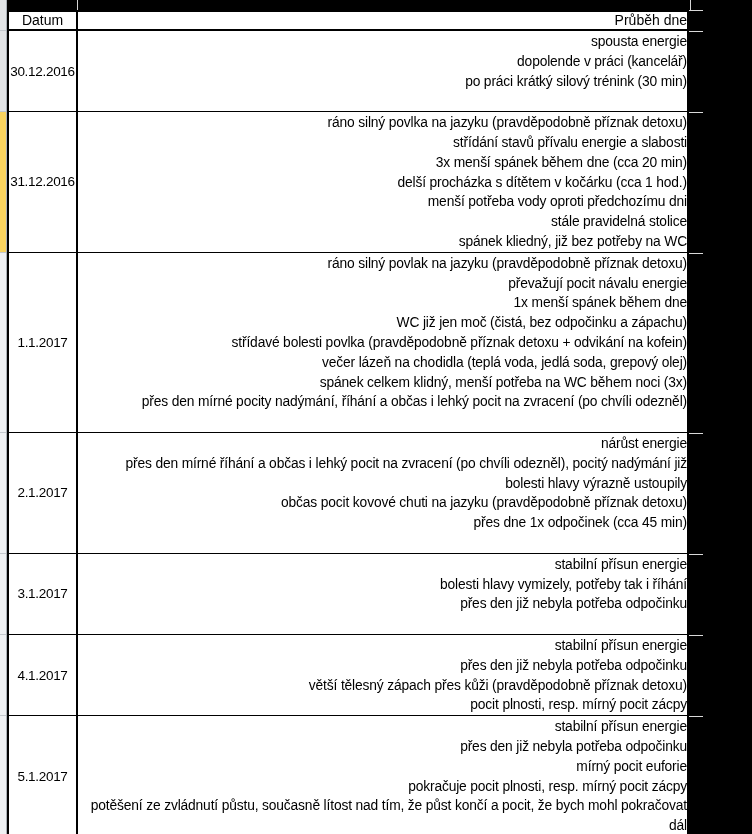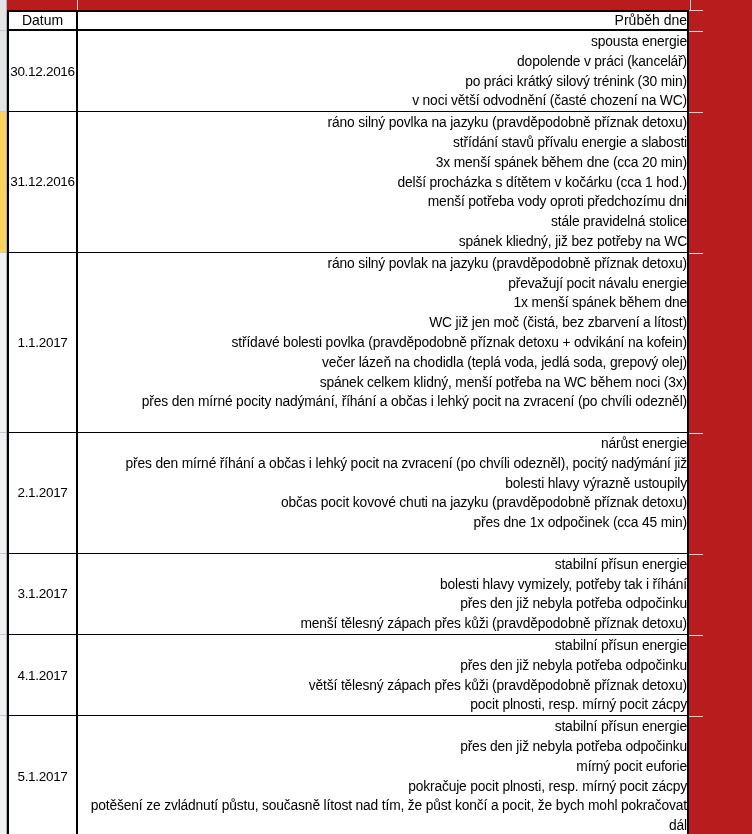--- a/index.html
+++ b/index.html
@@ -1,17 +1,17 @@
 <!DOCTYPE html>
 <html lang="cs"><head>
 <meta charset="utf-8">
 <style>
   html,body{margin:0;padding:0;background:#fff;}
   .canvas{
-    position:relative;width:752px;height:834px;overflow:hidden;background:#b91c1c;
+    position:relative;width:752px;height:834px;overflow:hidden;background:#000000;
     font-family:"Liberation Sans","DejaVu Sans",sans-serif;color:#000;
   }
   
   .strip{position:absolute;left:0;top:0;width:7px;height:834px;background:#eceef0;border-right:1px solid #aab0b6;box-sizing:border-box;}
   .strip-seg{position:absolute;left:0;width:6px;border-bottom:1px solid #c3c8cd;box-sizing:border-box;}
   .fragment{position:absolute;left:0;width:3px;height:8px;border-right:2px solid #4a4a4a;border-radius:0 60% 60% 0/0 50% 50% 0;}
   
   .vline{position:absolute;width:1px;background:#d5d5d5;}
   .stub{position:absolute;height:1px;background:#d9d9d9;}
   
@@ -54,21 +54,20 @@
       <div class="th date-col">Datum</div>
       <div class="th content-col">Průběh dne</div>
     </div>
     <div id="rows">
   <div class="row" style="height: 80.2px;">
     <div class="date-cell date-col">30.12.2016</div>
     <div class="log-cell content-col">
             <div class="line">spousta energie</div>
             <div class="line">dopolende v práci (kancelář)</div>
             <div class="line">po práci krátký silový trénink (30 min)</div>
-            <div class="line">v noci větší odvodnění (časté chození na WC)</div>
           </div>
   </div>
 
   <div class="row" style="height: 139.6px;">
     <div class="date-cell date-col">31.12.2016</div>
     <div class="log-cell content-col">
             <div class="line">ráno silný povlka na jazyku (pravděpodobně příznak detoxu)</div>
             <div class="line">střídání stavů přívalu energie a slabosti</div>
             <div class="line">3x menší spánek během dne (cca 20 min)</div>
             <div class="line">delší procházka s dítětem v kočárku (cca 1 hod.)</div>
@@ -77,21 +76,21 @@
             <div class="line">spánek kliedný, již bez potřeby na WC</div>
           </div>
   </div>
 
   <div class="row" style="height: 179.2px;">
     <div class="date-cell date-col">1.1.2017</div>
     <div class="log-cell content-col">
             <div class="line">ráno silný povlak na jazyku (pravděpodobně příznak detoxu)</div>
             <div class="line">převažují pocit návalu energie</div>
             <div class="line">1x menší spánek během dne</div>
-            <div class="line">WC již jen moč (čistá, bez zbarvení a lítost)</div>
+            <div class="line">WC již jen moč (čistá, bez odpočinku a zápachu)</div>
             <div class="line">střídavé bolesti povlka (pravděpodobně příznak detoxu + odvikání na kofein)</div>
             <div class="line">večer lázeň na chodidla (teplá voda, jedlá soda, grepový olej)</div>
             <div class="line">spánek celkem klidný, menší potřeba na WC během noci (3x)</div>
             <div class="line">přes den mírné pocity nadýmání, říhání a občas i lehký pocit na zvracení (po chvíli odezněl)</div>
           </div>
   </div>
 
   <div class="row" style="height: 119.8px;">
     <div class="date-cell date-col">2.1.2017</div>
     <div class="log-cell content-col">
@@ -102,21 +101,20 @@
             <div class="line">přes dne 1x odpočinek (cca 45 min)</div>
           </div>
   </div>
 
   <div class="row" style="height: 80.2px;">
     <div class="date-cell date-col">3.1.2017</div>
     <div class="log-cell content-col">
             <div class="line">stabilní přísun energie</div>
             <div class="line">bolesti hlavy vymizely, potřeby tak i říhání</div>
             <div class="line">přes den již nebyla potřeba odpočinku</div>
-            <div class="line">menší tělesný zápach přes kůži (pravděpodobně příznak detoxu)</div>
           </div>
   </div>
 
   <div class="row" style="height: 80.2px;">
     <div class="date-cell date-col">4.1.2017</div>
     <div class="log-cell content-col">
             <div class="line">stabilní přísun energie</div>
             <div class="line">přes den již nebyla potřeba odpočinku</div>
             <div class="line">větší tělesný zápach přes kůži (pravděpodobně příznak detoxu)</div>
             <div class="line">pocit plnosti, resp. mírný pocit zácpy</div>

